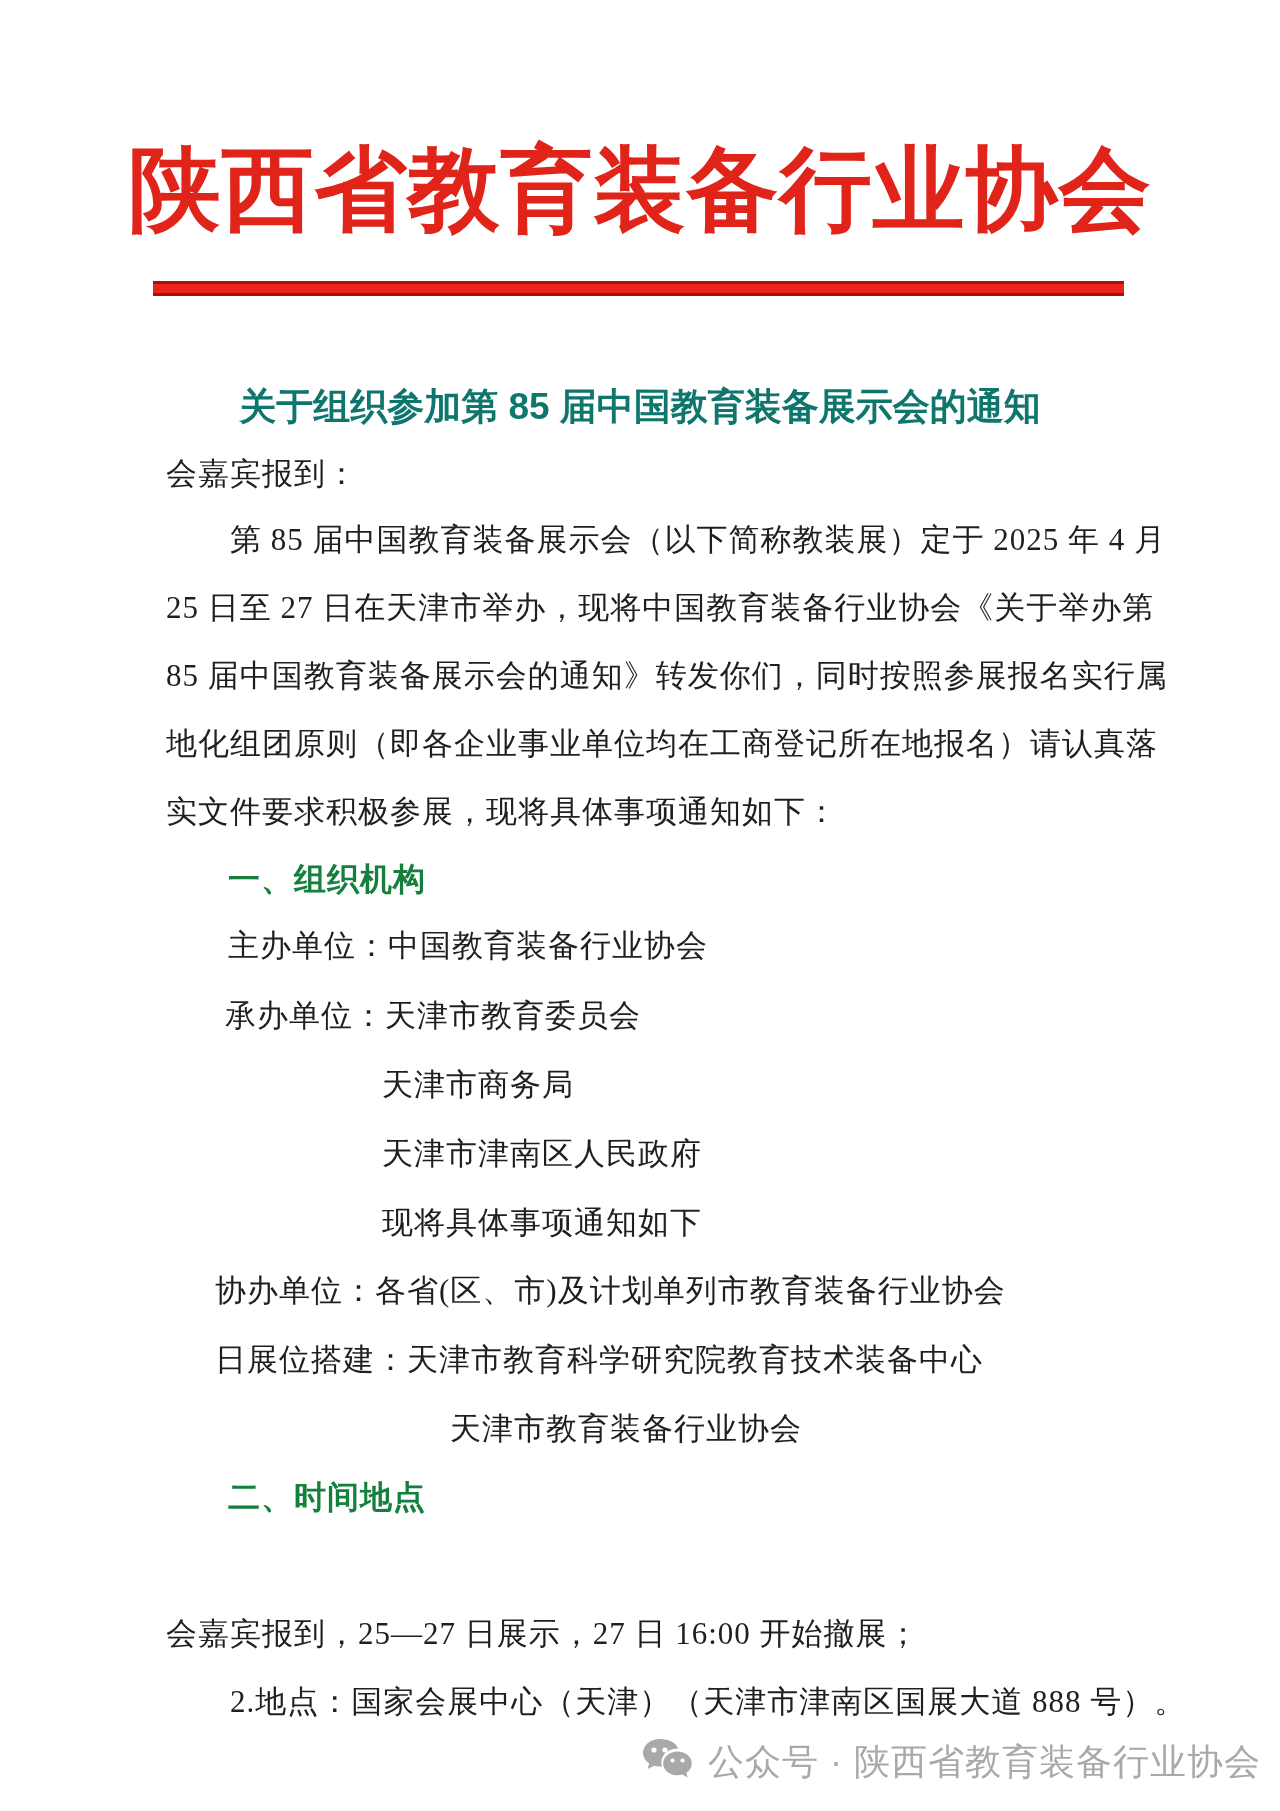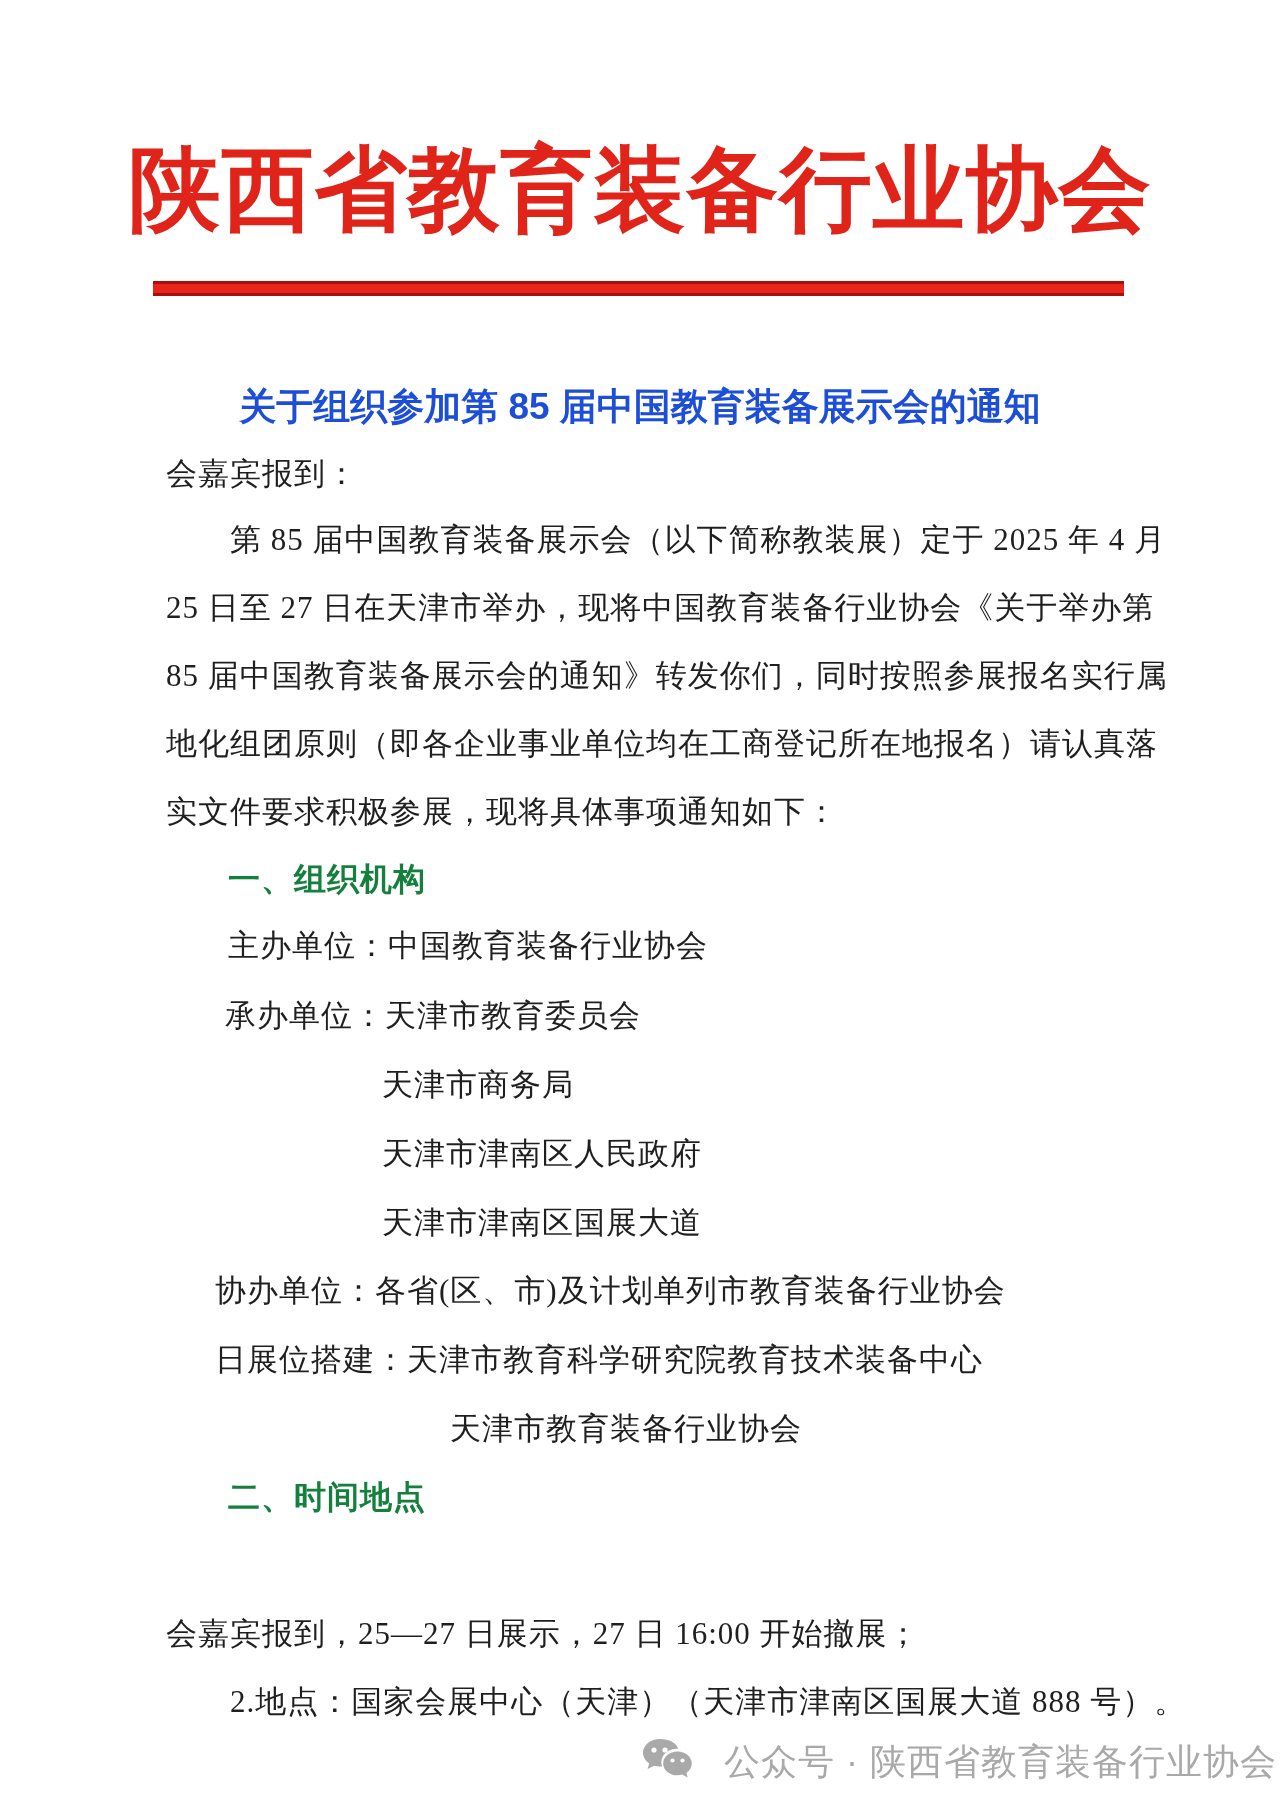--- a/index.html
+++ b/index.html
@@ -38,21 +38,21 @@
   }
   .doc-title {
     position: absolute;
     top: 382px;
     left: 0;
     width: 100%;
     text-align: center;
     font-size: 37px;
     font-weight: bold;
     font-family: "Liberation Sans", "DejaVu Sans", sans-serif;
-    color: #1d4ed8;
+    color: #0f766e;
     white-space: nowrap;
   }
   .bline {
     position: absolute;
     font-size: 31px;
     line-height: 38px;
     white-space: nowrap;
     color: #1f1f1f;
     letter-spacing: 1px;
   }
@@ -61,21 +61,21 @@
     font-weight: bold;
     font-size: 32px;
     color: #15803d;
   }
   .footer {
     position: absolute;
     top: 1737px;
     left: 640px;
     display: flex;
     align-items: center;
-    gap: 26px;
+    gap: 10px;
   }
   .footer-label {
     font-family: "Liberation Sans", "DejaVu Sans", sans-serif;
     font-size: 36px;
     color: #a9a9a9;
     letter-spacing: 1px;
     white-space: nowrap;
   }
   .wechat-icon-svg { display: block; }
 </style>
@@ -96,21 +96,21 @@
   <div class="bline" style="top:657px; left:166px;">85 届中国教育装备展示会的通知》转发你们，同时按照参展报名实行属</div>
   <div class="bline" style="top:725px; left:166px;">地化组团原则（即各企业事业单位均在工商登记所在地报名）请认真落</div>
   <div class="bline" style="top:793px; left:166px;">实文件要求积极参展，现将具体事项通知如下：</div>
 
   <div class="bline section-heading" style="top:860px; left:228px;">一、组织机构</div>
 
   <div class="bline" style="top:927px; left:228px;">主办单位：中国教育装备行业协会</div>
   <div class="bline" style="top:997px; left:225px;">承办单位：天津市教育委员会</div>
   <div class="bline" style="top:1066px; left:382px;">天津市商务局</div>
   <div class="bline" style="top:1135px; left:382px;">天津市津南区人民政府</div>
-  <div class="bline" style="top:1204px; left:382px;">天津市津南区国展大道</div>
+  <div class="bline" style="top:1204px; left:382px;">现将具体事项通知如下</div>
   <div class="bline" style="top:1272px; left:215px;">协办单位：各省(区、市)及计划单列市教育装备行业协会</div>
   <div class="bline" style="top:1341px; left:215px;">日展位搭建：天津市教育科学研究院教育技术装备中心</div>
   <div class="bline" style="top:1410px; left:450px;">天津市教育装备行业协会</div>
 
   <div class="bline section-heading" style="top:1478px; left:228px;">二、时间地点</div>
 
   <div class="bline" style="top:1615px; left:166px;">会嘉宾报到，25—27 日展示，27 日 16:00 开始撤展；</div>
   <div class="bline" style="top:1683px; left:230px;">2.地点：国家会展中心（天津）（天津市津南区国展大道 888 号）。</div>
 
   <div class="footer">

